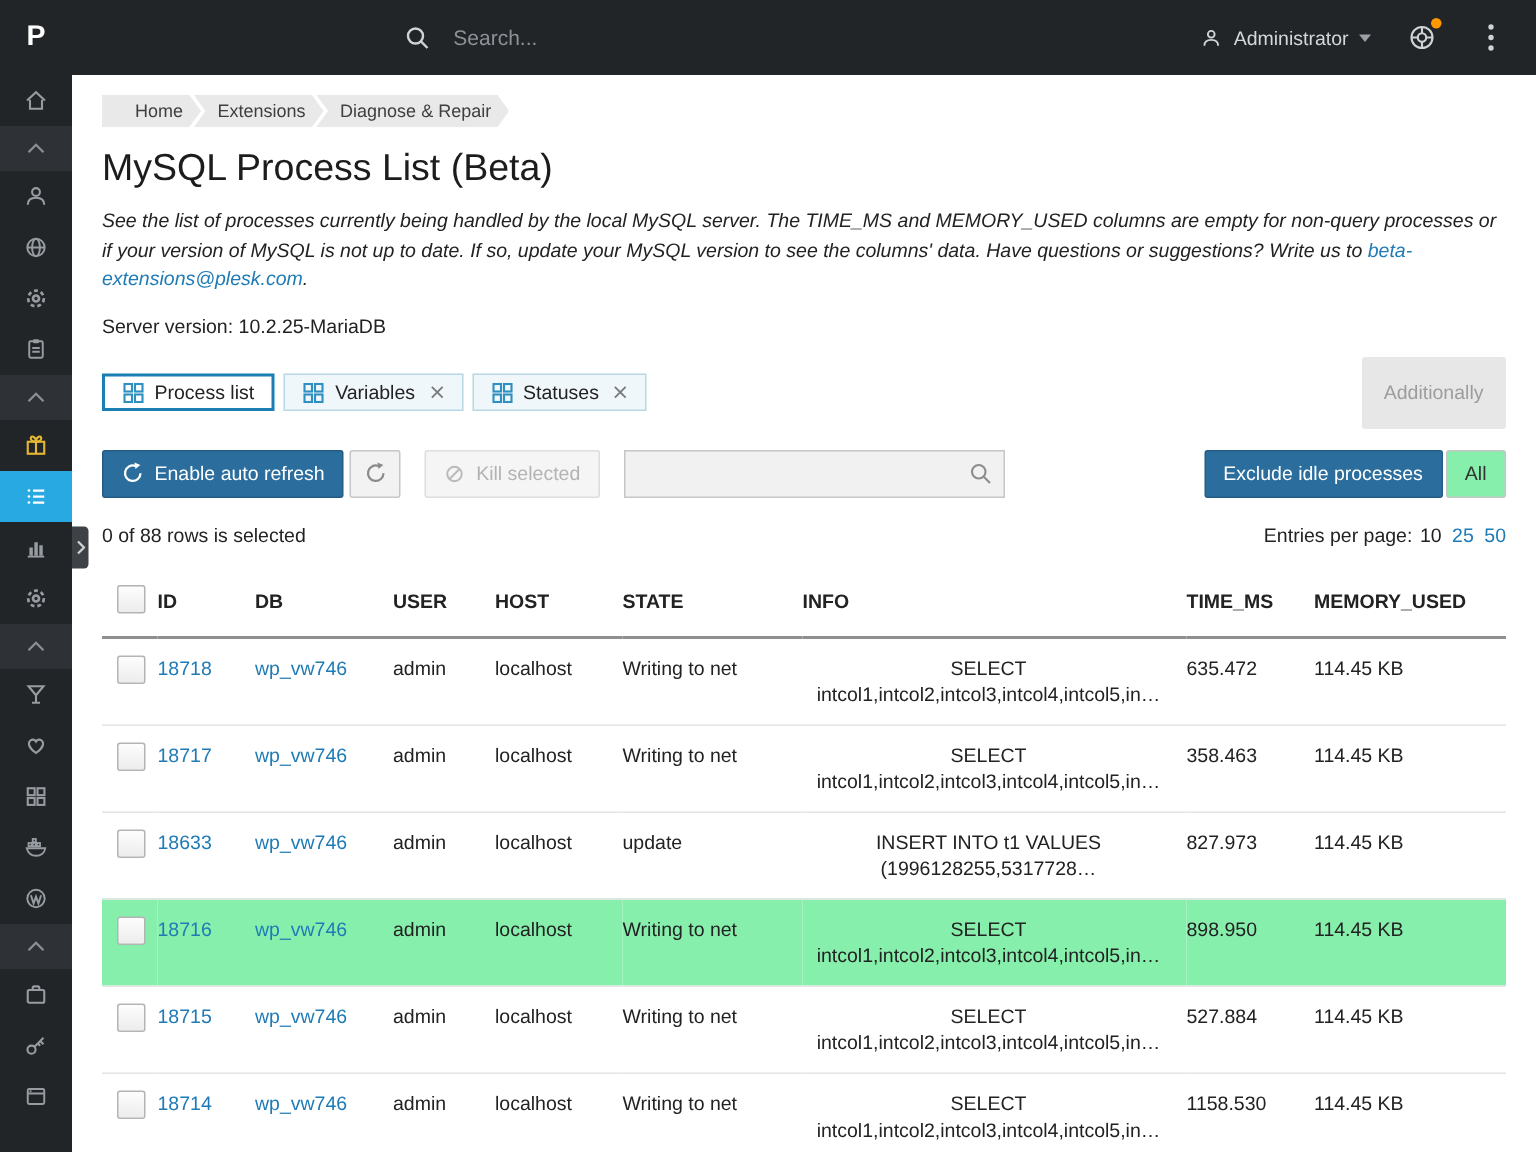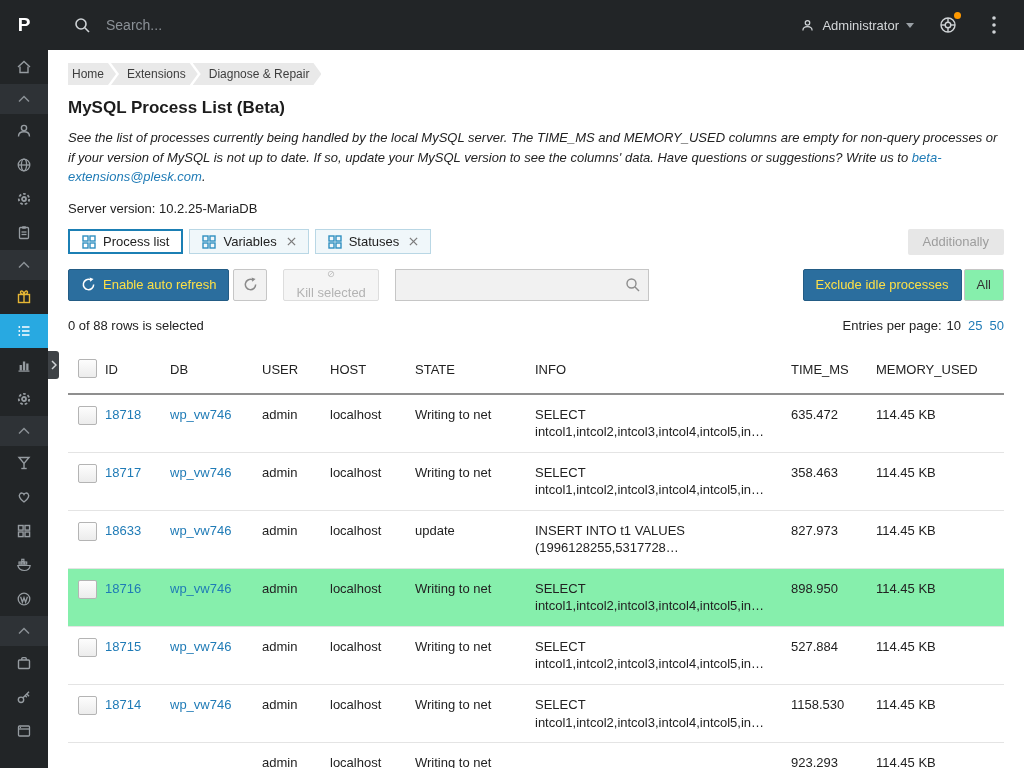--- a/index.html
+++ b/index.html
@@ -1,73 +1,73 @@
 <!DOCTYPE html>
 <html><head>
 <meta charset="utf-8">
 <style>
   html,body{margin:0;padding:0;width:1024px;height:768px;overflow:hidden;
     font-family:"Liberation Sans",sans-serif;background:#fff;color:#222;font-size:13px;}
   
   .topbar{position:fixed;top:0;left:0;width:1024px;height:50px;background:#222527;display:flex;align-items:center;z-index:20;}
   .logo{width:48px;height:50px;display:flex;align-items:center;justify-content:center;color:#fff;font-size:19px;font-weight:bold;flex:0 0 48px;cursor:pointer;}
-  .top-search-wrap{display:flex;align-items:center;gap:10px;margin-left:22px;flex:1;}
+  .top-search-wrap{display:flex;align-items:center;gap:10px;margin-left:22px;flex:1;justify-content:center;}
   .top-search{background:transparent;border:none;outline:none;color:#cfd3d6;font-size:14px;width:300px;font-family:inherit;}
   .top-search::placeholder{color:#8b9197;}
   .top-right{display:flex;align-items:center;gap:22px;margin-right:18px;}
   .admin{display:flex;align-items:center;gap:7px;color:#d4d7d9;font-size:13px;cursor:pointer;text-align:right;}
   .caret-down{width:0;height:0;border-left:4px solid transparent;border-right:4px solid transparent;border-top:5px solid #9aa0a5;}
   .icon-btn{position:relative;display:flex;align-items:center;justify-content:center;width:24px;height:24px;cursor:pointer;}
   .badge-dot{position:absolute;top:-1px;right:-1px;width:7px;height:7px;border-radius:50%;background:#f90;}
   
   .sidebar{position:fixed;top:50px;left:0;width:48px;bottom:0;background:#222527;display:flex;flex-direction:column;z-index:15;}
   .side-item{height:34px;display:flex;align-items:center;justify-content:center;cursor:pointer;flex:0 0 34px;}
   .side-item.active{background:#28a9e1;}
   .side-strip{height:30px;flex:0 0 30px;background:#2e3236;display:flex;align-items:center;justify-content:center;cursor:pointer;}
   .flyout{position:fixed;left:48px;top:351px;width:11px;height:28px;background:#3e4246;border-radius:0 3px 3px 0;display:flex;align-items:center;justify-content:center;cursor:pointer;z-index:16;}
   
   .content{margin-left:48px;margin-top:50px;padding:13px 20px 0 20px;background:#fff;}
   .breadcrumbs{display:flex;}
   .crumb{background:#e9e9e9;color:#3e3e3e;font-size:12px;height:22px;line-height:22px;padding:0 12px 0 16px;margin-left:-5px;cursor:pointer;
     clip-path:polygon(0 0,calc(100% - 8px) 0,100% 50%,calc(100% - 8px) 100%,0 100%,8px 50%);}
-  .crumb:first-child{clip-path:polygon(0 0,calc(100% - 8px) 0,100% 50%,calc(100% - 8px) 100%,0 100%);padding-left:4px;margin-left:0;}
-  h1{font-size:17px;font-weight:700;color:#1c1c1c;margin:13px 0 10px 0;}
+  .crumb:first-child{clip-path:polygon(0 0,calc(100% - 8px) 0,100% 50%,calc(100% - 8px) 100%,0 100%);padding-left:22px;margin-left:0;}
+  h1{font-size:25px;font-weight:400;color:#1c1c1c;margin:13px 0 10px 0;}
   .desc{margin:0 0 14px 0;line-height:1.5;max-width:940px;font-style:italic;}
   a{color:#1f7bb6;text-decoration:none;cursor:pointer;}
   .server-version{margin:0 0 13px 0;}
   
   .tabs-row{display:flex;align-items:center;}
   .tab{box-sizing:border-box;display:inline-flex;align-items:center;gap:7px;height:25px;padding:0 12px;background:#f0f7fa;border:1px solid #b9d7e5;margin-right:6px;cursor:pointer;color:#222;}
   .tab.active{background:#fff;border:2px solid #1b7fb4;}
   .tab-close{display:inline-flex;margin-left:3px;cursor:pointer;}
-  .additionally{margin-left:auto;background:#e7e7e7;border:none;color:#9d9d9d;height:26px;padding:0 15px;font-size:13px;border-radius:2px;font-family:inherit;cursor:pointer;}
+  .additionally{margin-left:auto;background:#e7e7e7;border:none;color:#9d9d9d;height:48px;padding:0 15px;font-size:13px;border-radius:2px;font-family:inherit;cursor:pointer;}
   
   .toolbar{display:flex;align-items:center;margin-top:14px;}
   .btn{box-sizing:border-box;height:32px;display:inline-flex;align-items:center;gap:7px;padding:0 12px;font-size:13px;border-radius:2px;font-family:inherit;cursor:pointer;}
-  .btn-primary{background:#2b6e9e;border:1px solid #235c85;color:#fde047;align-items:center;}
+  .btn-primary{background:#2b6e9e;border:1px solid #235c85;color:#ffffff;align-items:center;}
   .btn-light{background:#f2f2f2;border:1px solid #c6c6c6;color:#555;}
-  .btn-disabled{background:#f5f5f5;border:1px solid #ddd;color:#b3b3b3;cursor:default;flex-direction:column;}
+  .btn-disabled{background:#f5f5f5;border:1px solid #ddd;color:#b3b3b3;cursor:default;}
   .btn-square{width:34px;justify-content:center;padding:0;margin-left:4px;}
   .btn-white{background:#86efac;border:1px solid #c6c6c6;color:#333;}
   .gap-l{margin-left:16px;}
   .filter-wrap{position:relative;margin-left:16px;}
   .filter-input{box-sizing:border-box;width:254px;height:32px;background:#f1f1f1;border:1px solid #c6c6c6;padding:0 32px 0 10px;font-size:13px;font-family:inherit;outline:none;color:#333;}
   .filter-icon{position:absolute;right:8px;top:8px;}
   .toolbar-right{margin-left:auto;display:flex;align-items:center;gap:2px;}
   
   .selection-row{display:flex;justify-content:space-between;margin-top:17px;align-items:center;}
   .entries a{margin-left:7px;}
   .entries .current{margin-left:5px;color:#222;}
   
   table{margin-top:13px;width:936px;border-collapse:collapse;table-layout:fixed;font-size:13px;}
-  th{text-align:left;font-weight:400;color:#222;padding:13px 8px 12px 0;border-bottom:2px solid #8f8f8f;}
+  th{text-align:left;font-weight:700;color:#222;padding:13px 8px 12px 0;border-bottom:2px solid #8f8f8f;}
   td{padding:11px 8px 11px 0;border-bottom:1px solid #e4e4e4;vertical-align:top;line-height:1.35;}
   .col-check{padding-left:10px;}
   .checkbox{display:inline-block;width:17px;height:17px;background:linear-gradient(#fdfdfd,#ececec);border:1px solid #b4b4b4;border-radius:2px;cursor:pointer;}
-  .info-line{display:block;}
+  .info-line{display:block;text-align:center;}
   tr.row-highlight td{background:#86efac;}
   svg{display:block;}
 </style>
 </head>
 <body>
 
 <div class="topbar">
   <div class="logo">P</div>
   <div class="top-search-wrap">
     <span class="icon-btn">

